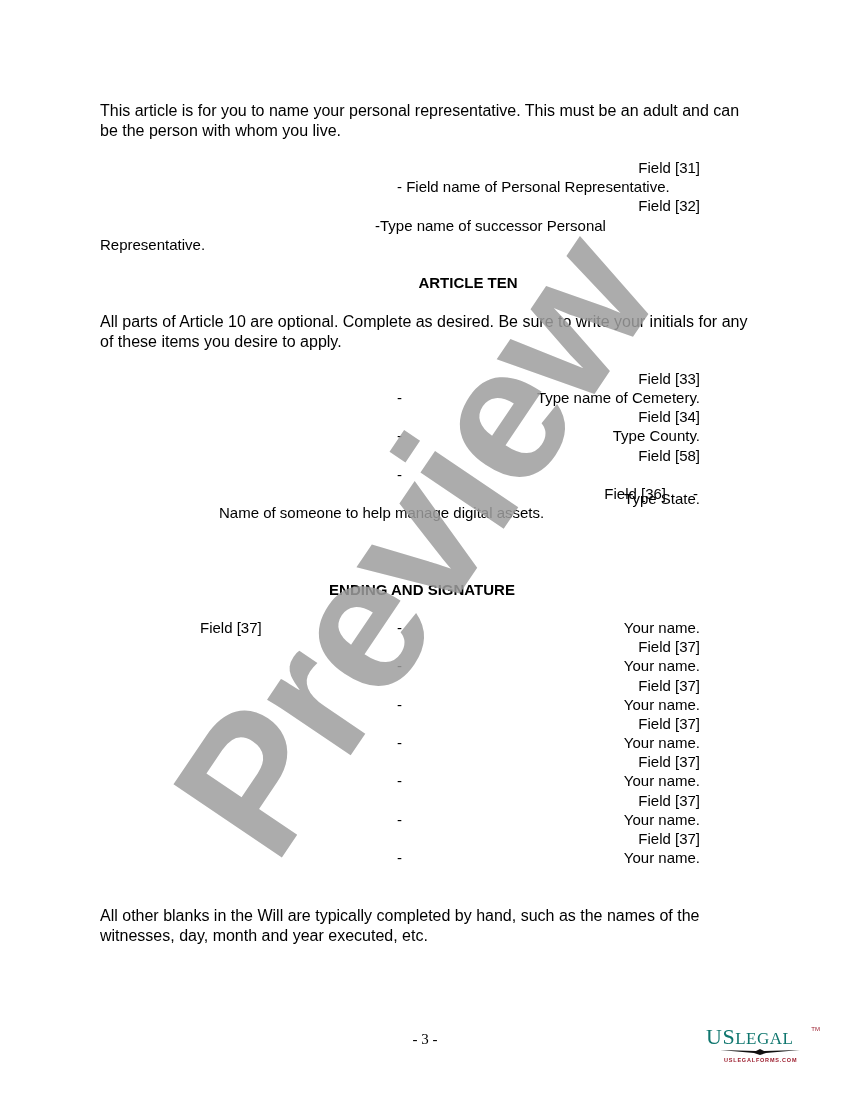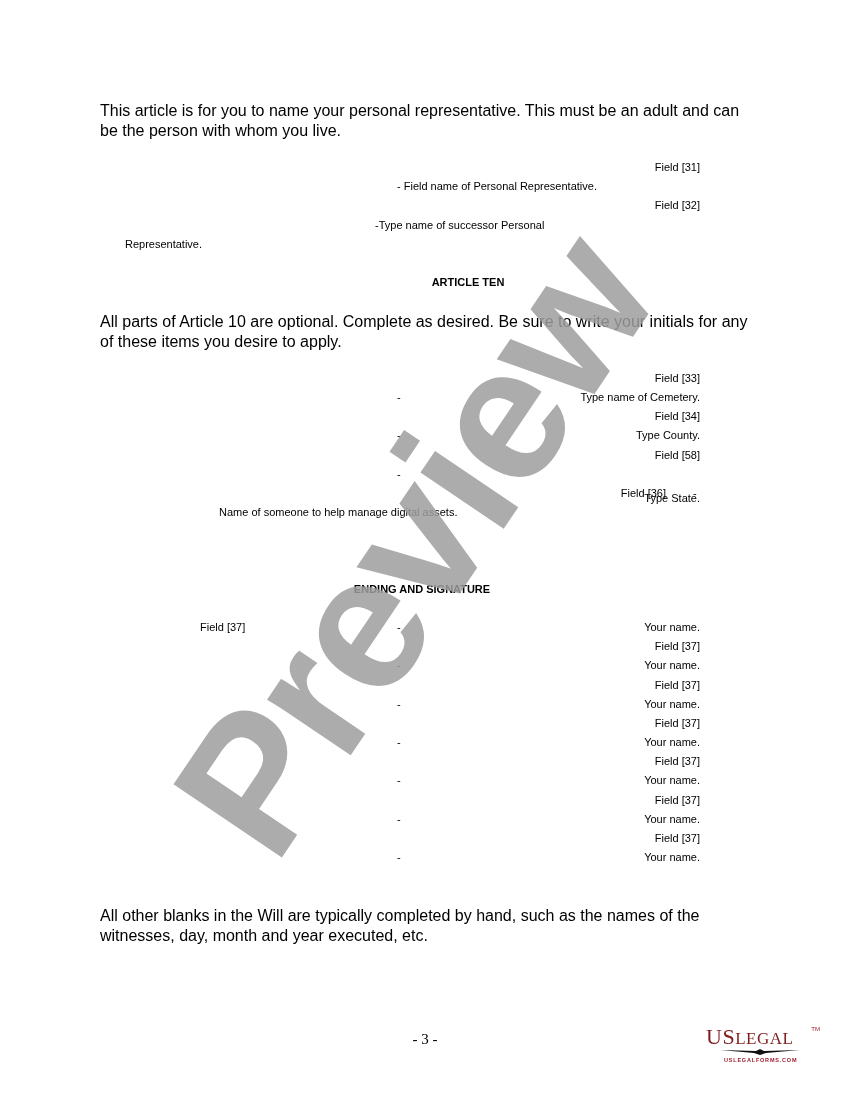--- a/index.html
+++ b/index.html
@@ -1,48 +1,48 @@
 <!DOCTYPE html>
 <html><head>
   <meta charset="utf-8">
   <style>
     html, body { margin: 0; padding: 0; background: #ffffff; }
     body { width: 850px; height: 1100px; position: relative; overflow: hidden;
       font-family: "Liberation Sans", sans-serif; color: #000; }
-    .t { position: absolute; font-size: 11px; line-height: 19px; white-space: nowrap; }
+    .t { position: absolute; font-size: 15px; line-height: 19px; white-space: nowrap; }
     .r { text-align: right; }
     .b { font-weight: bold; padding-left: 43px; }
     .para { position: absolute; left: 100px; width: 660px; font-size: 16px; line-height: 19.5px; }
     .watermark { position: absolute; left: 0; top: 0; width: 850px; height: 1100px; pointer-events: none; }
     .watermark span { position: absolute; left: 50%; top: 50%;
       transform: translate(-50%, -50%) rotate(-56deg);
       font-family: "Liberation Sans", sans-serif; font-weight: bold;
       font-size: 190px; color: #9e9e9e; opacity: 0.85; letter-spacing: -4px;
       margin-left: -12px; margin-top: -5px; }
     .pageno { position: absolute; left: 0; width: 850px; text-align: center; top: 1031px;
       font-family: "Liberation Serif", serif; font-size: 15px; }
     .logo { position: absolute; left: 706px; top: 1026px; width: 114px; height: 42px; }
-    .logo-text { font-family: "Liberation Serif", serif; font-size: 22px; color: #7f1d1d; letter-spacing: 0.5px; line-height: 22px; }
+    .logo-text { font-family: "Liberation Serif", serif; font-size: 22px; color: #0f766e; letter-spacing: 0.5px; line-height: 22px; }
     .logo-text small { font-size: 17px; }
     .logo-tm { position: absolute; right: 0; top: 0; font-size: 6px; color: #9b1c2c; }
     .logo-wing { position: absolute; left: 14px; top: 23px; width: 80px; height: 6px; }
     .logo-url { position: absolute; left: 18px; top: 31px; font-size: 5.5px; letter-spacing: 0.8px; color: #9b1c2c; font-family: "Liberation Sans", sans-serif; font-weight: bold; }
   </style>
 </head>
 <body>
 
 <div>
 
   <div class="para" style="top:101px;">This article is for you to name your personal representative.  This must be an adult and can be the person with whom you live.</div>
 
   <div class="t r" style="top:158px; right:150px;">Field [31]</div>
   <div class="t" style="top:177px; left:397px;">- Field name of Personal Representative.</div>
   <div class="t r" style="top:196px; right:150px;">Field [32]</div>
   <div class="t" style="top:216px; left:375px;">-Type name of successor Personal</div>
-  <div class="t" style="top:235px; left:100px;margin-left:25px;">Representative.</div>
+  <div class="t" style="top:235px; left:100px;">Representative.</div>
 
   <div class="t b" style="top:273px; left:0; width:850px; text-align:center;">ARTICLE TEN</div>
 
   <div class="para" style="top:312px;">All parts of Article 10 are optional.  Complete as desired. Be sure to write your initials for any of these items you desire to apply.</div>
 
   <div class="t r" style="top:369px; right:150px;">Field [33]</div>
   <div class="t" style="top:388px; left:397px;">-</div>
   <div class="t r" style="top:388px; right:150px;">Type name of Cemetery.</div>
 
   <div class="t r" style="top:407px; right:150px;">Field [34]</div>

